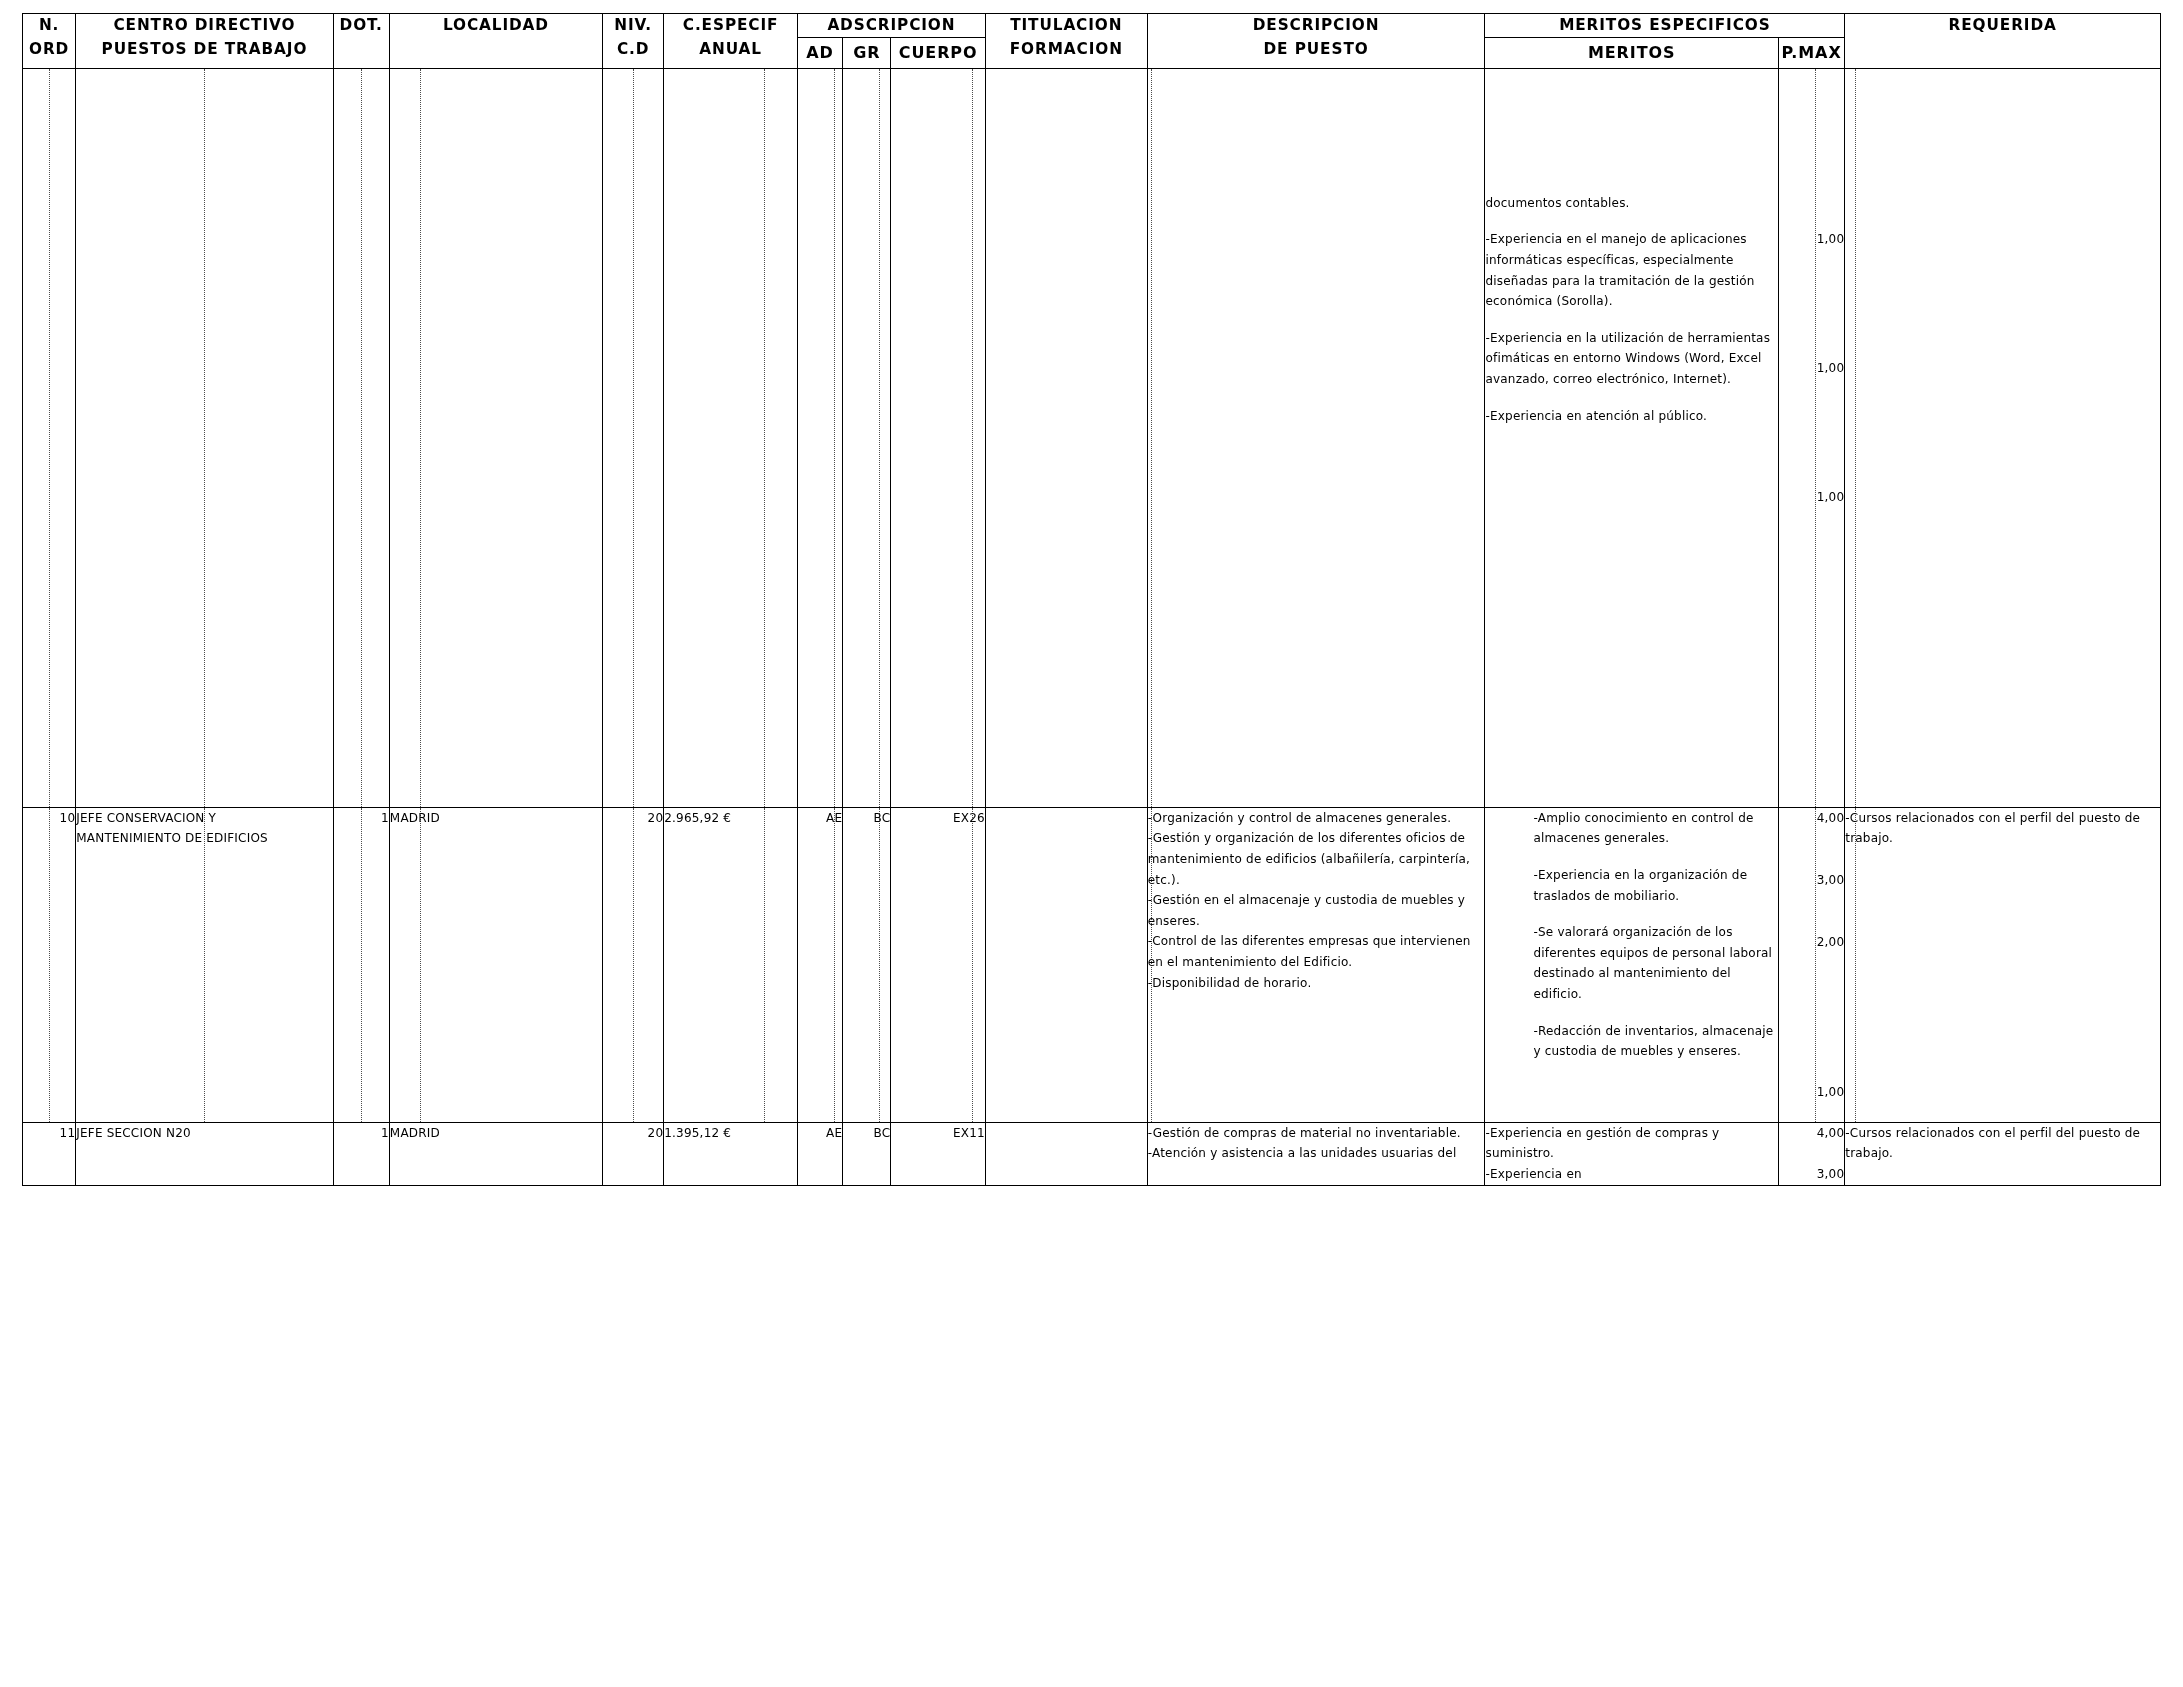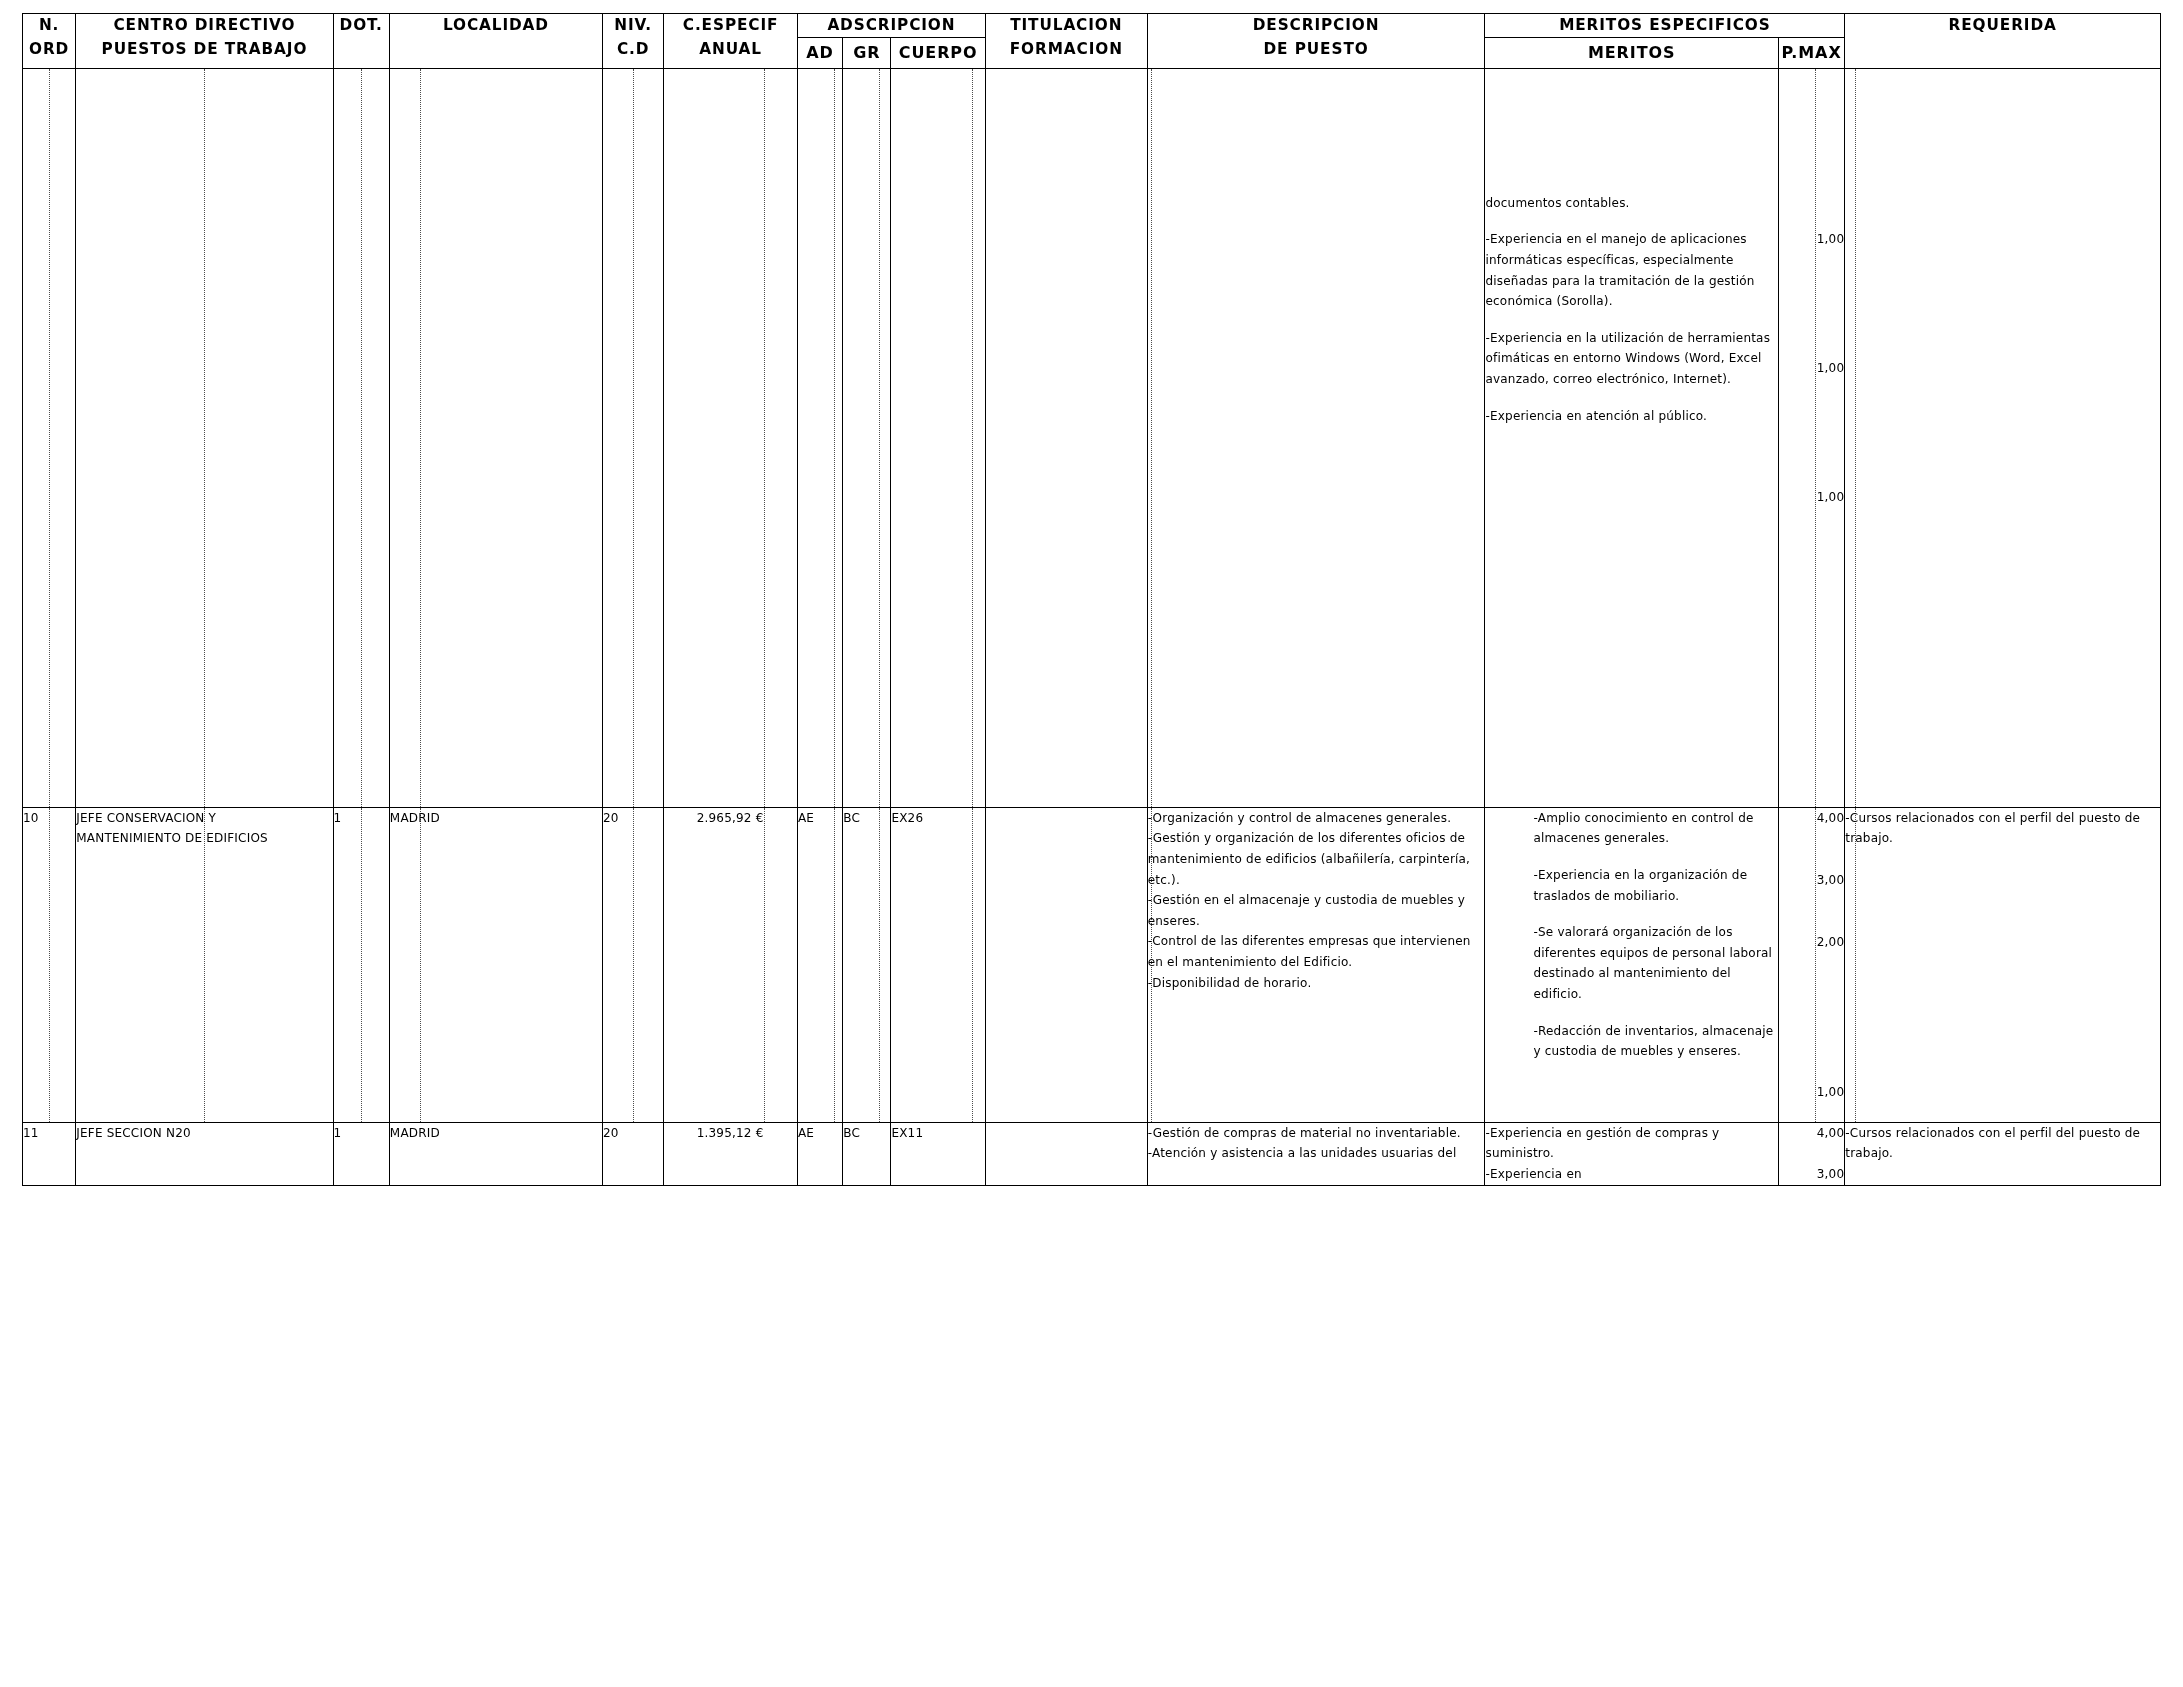--- a/index.html
+++ b/index.html
@@ -51,25 +51,25 @@
     padding: 2.9px 0 2.9px 0;
   }
   
   tbody td {
     font-size: 12px;
     line-height: 1.72;
     letter-spacing: 0.2px;
     padding: 0 4.4px 0 5.8px;
   }
   tbody td.c {
+    text-align: right;
+    margin-top: 36px;
+  }
+  tbody td.r {
     text-align: left;
-    margin-top: 36px;
-  }
-  tbody td.r {
-    text-align: center;
     padding-right: 1px;
   }
   .spacer-top {
     height: 124px;
   }
   .gap {
     height: 16px;
   }
   
   .rowA { height: 738px; }

